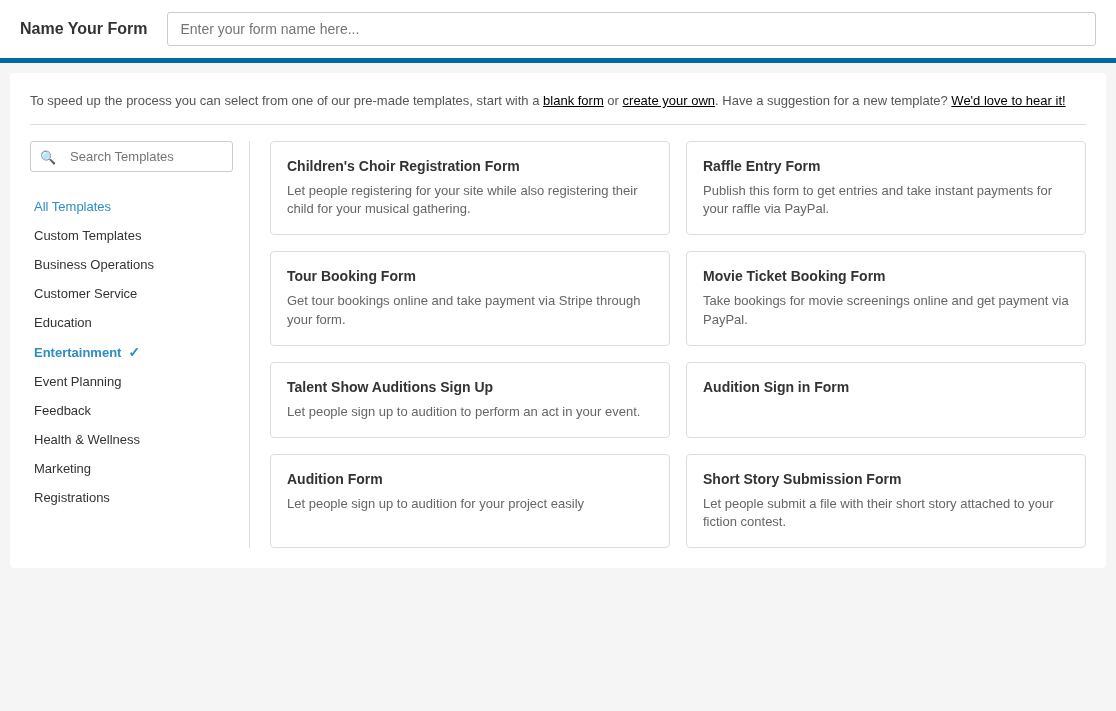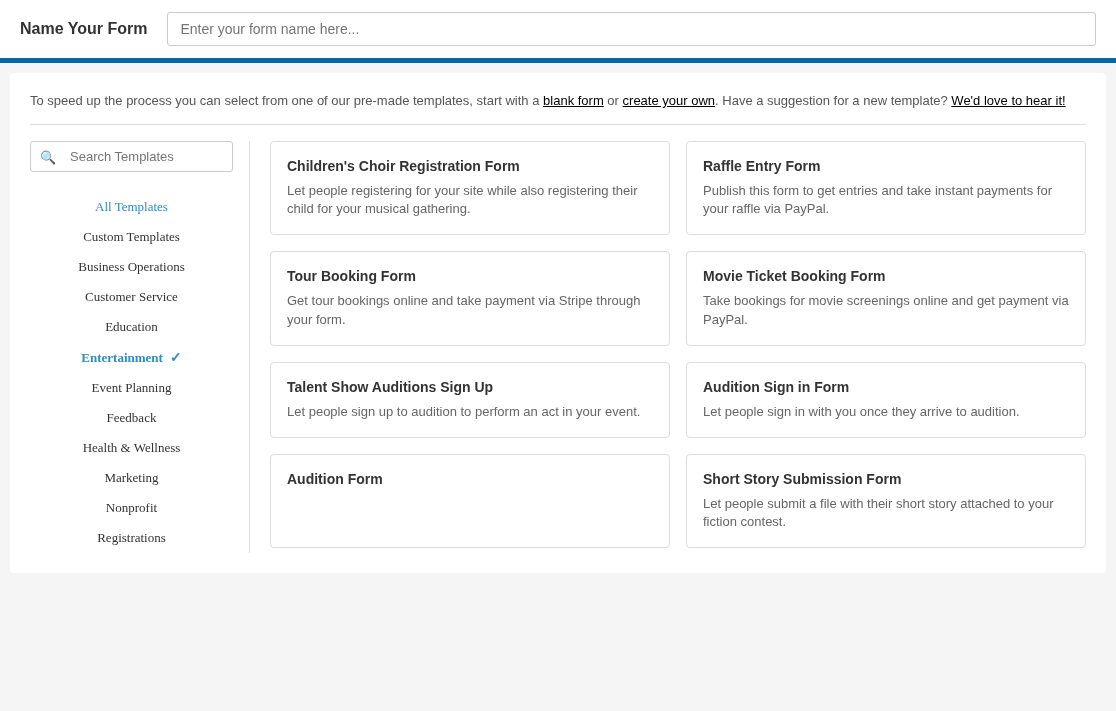--- a/index.html
+++ b/index.html
@@ -104,22 +104,21 @@
     .nav-list {
       list-style: none;
     }
 
     .nav-list li {
       padding: 7px 4px;
       cursor: pointer;
       font-size: 13px;
       display: flex;
       align-items: center;
-      justify-content: center;
-      font-family: Liberation Serif, serif;
+      justify-content: flex-start;
     }
 
     .nav-list li.active {
       color: #2d8dc4;
       font-weight: bold;
       gap: 7px;
     }
 
     .nav-list li .check-icon {
       color: #2d8dc4;
@@ -211,23 +210,20 @@
           <li>
             <span>Feedback</span>
           </li>
           <li>
             <span>Health &amp; Wellness</span>
           </li>
           <li>
             <span>Marketing</span>
           </li>
           <li>
-            <span>Nonprofit</span>
-          </li>
-          <li>
             <span>Registrations</span>
           </li>
         </ul>
     </div>
 
     <div class="template-grid" id="template-grid">
     <div class="template-card">
           <div class="template-card-title">Children's Choir Registration Form</div>
           <div class="template-card-desc">Let people registering for your site while also registering their child for your musical gathering.</div>
         </div>
@@ -242,24 +238,24 @@
         <div class="template-card">
           <div class="template-card-title">Movie Ticket Booking Form</div>
           <div class="template-card-desc">Take bookings for movie screenings online and get payment via PayPal.</div>
         </div>
         <div class="template-card">
           <div class="template-card-title">Talent Show Auditions Sign Up</div>
           <div class="template-card-desc">Let people sign up to audition to perform an act in your event.</div>
         </div>
         <div class="template-card">
           <div class="template-card-title">Audition Sign in Form</div>
-          <div class="template-card-desc">Let people sign in with you once they arrive to audition.</div>
         </div>
         <div class="template-card">
           <div class="template-card-title">Audition Form</div>
+          <div class="template-card-desc">Let people sign up to audition for your project easily</div>
         </div>
         <div class="template-card">
           <div class="template-card-title">Short Story Submission Form</div>
           <div class="template-card-desc">Let people submit a file with their short story attached to your fiction contest.</div>
         </div>
       </div>
   </div>
 </div>
 
 </body></html>

